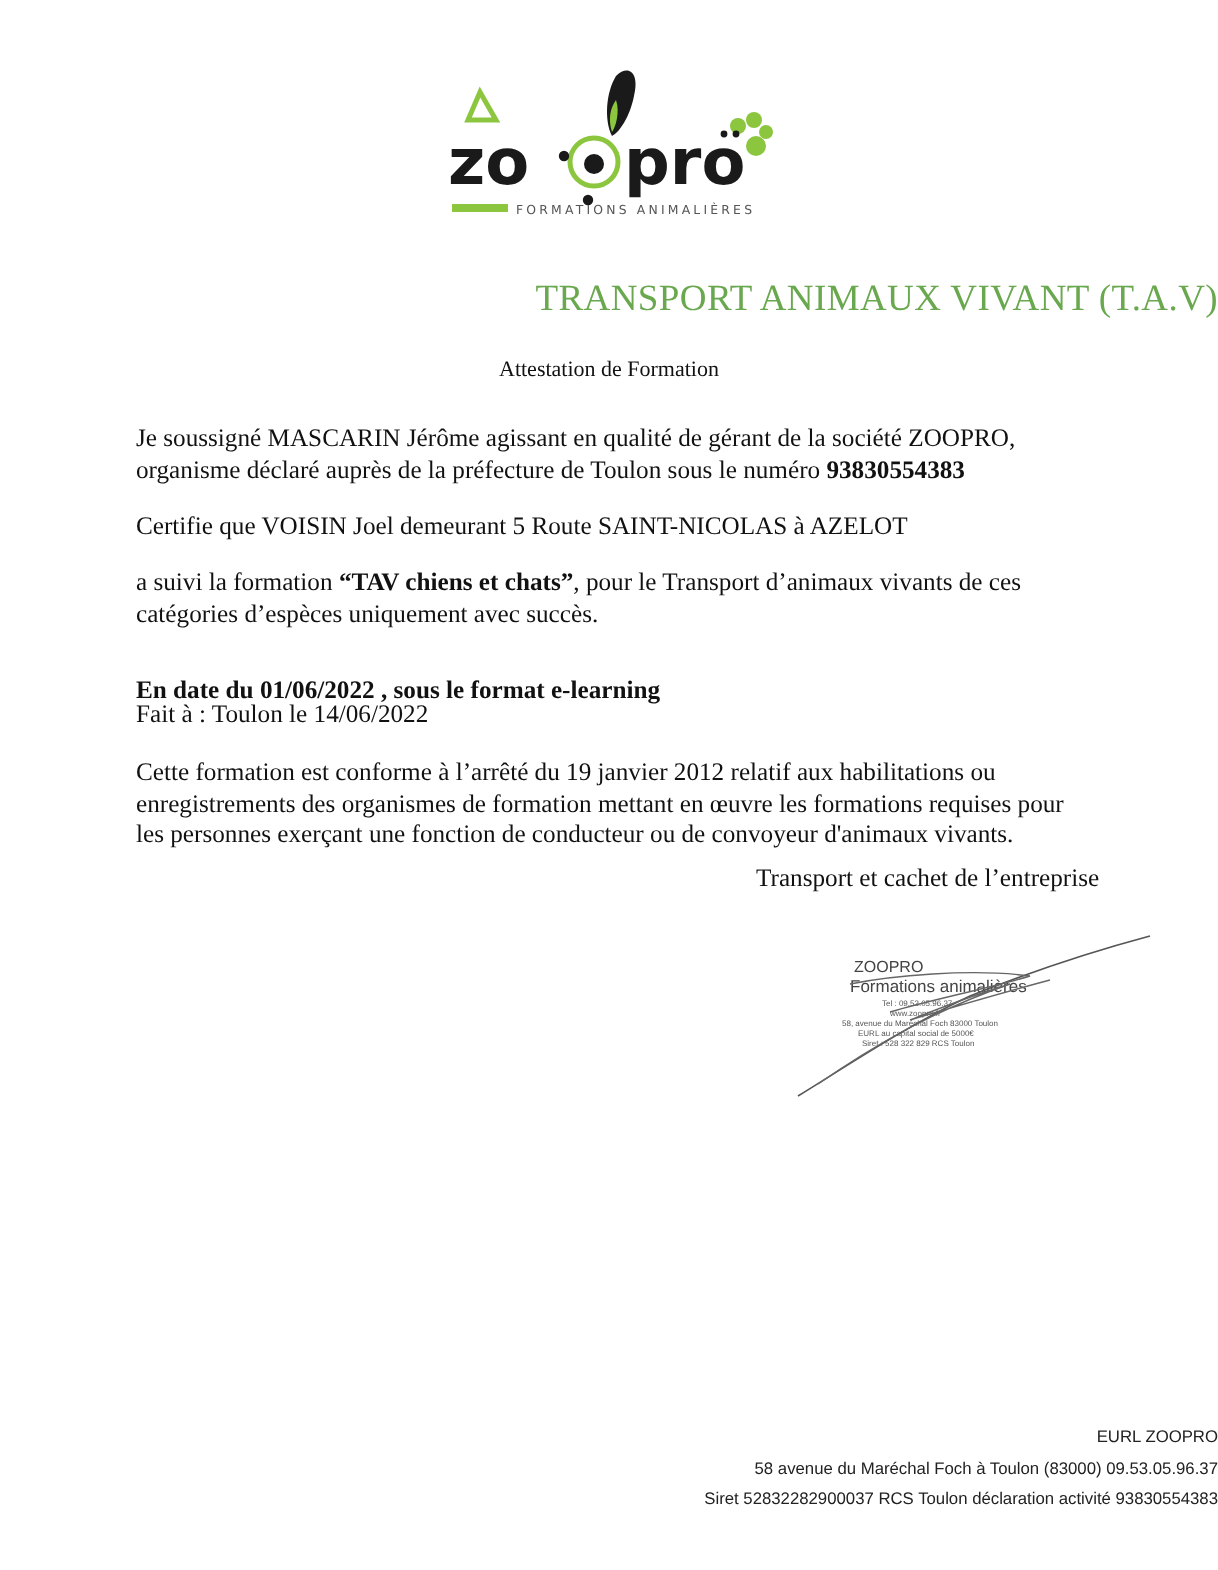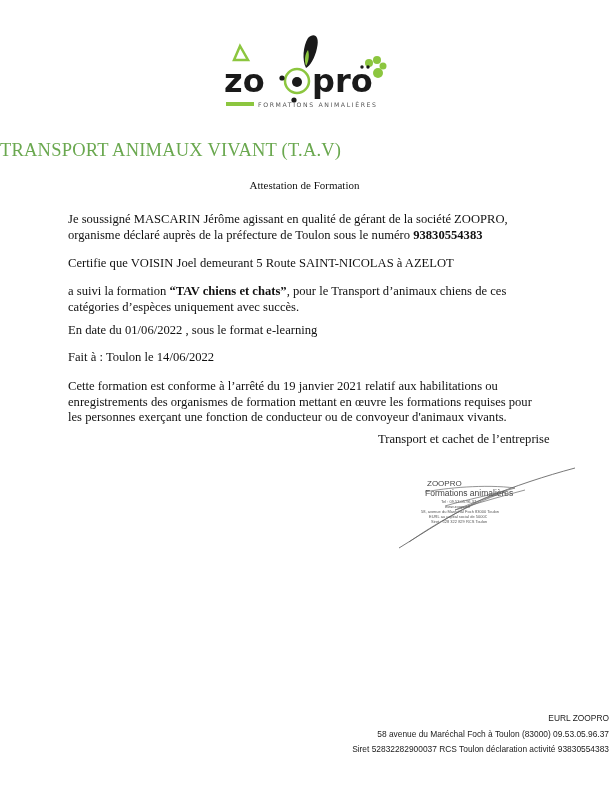--- a/index.html
+++ b/index.html
@@ -1,18 +1,18 @@
 <!DOCTYPE html>
 <html><head>
 <meta charset="utf-8">
 <style>
   html, body { margin:0; padding:0; background:#ffffff; }
   body { width:609px; height:785px; position:relative; overflow:hidden; font-family:"Liberation Serif", serif; color:#111; }
   .logo { position:absolute; left:222px; top:30px; width:166px; height:84px; }
-  .title { position:absolute; left:0; width:609px; top:140px; text-align:left; font-size:18.5px; color:#6aa84f; letter-spacing:0.2px; }
+  .title { position:absolute; left:0; width:609px; top:140px; text-align:right; font-size:18.5px; color:#6aa84f; letter-spacing:0.2px; }
   .subtitle { position:absolute; left:0; width:609px; top:179px; text-align:center; font-size:11px; color:#111; }
   .para { position:absolute; left:68px; width:480px; font-size:12.6px; line-height:15.5px; color:#111; }
   .sigtitle { position:absolute; left:378px; top:432px; font-size:12.6px; }
   .stamp { position:absolute; left:395px; top:462px; width:190px; height:90px; }
   .footer { position:absolute; left:0; width:609px; text-align:right; font-family:"Liberation Sans", sans-serif; font-size:8.4px; color:#222; }
   b { font-weight:bold; }
 </style>
 </head>
 <body>
 
@@ -46,27 +46,27 @@
   </svg>
 </div>
 
 <div class="title">TRANSPORT ANIMAUX VIVANT (T.A.V)</div>
 <div class="subtitle">Attestation de Formation</div>
 
 <div class="para" style="top:212px;"><span>Je soussigné MASCARIN Jérôme agissant en qualité de gérant de la société ZOOPRO, organisme déclaré auprès de la préfecture de Toulon sous le numéro </span><b>93830554383</b></div>
 
 <div class="para" style="top:256px;">Certifie que VOISIN Joel demeurant 5 Route SAINT-NICOLAS à AZELOT</div>
 
-<div class="para" style="top:284px;"><span>a suivi la formation </span><b>“TAV chiens et chats”</b><span>, pour le Transport d’animaux chiens de ces catégories d’espèces uniquement avec succès.</span></div>
+<div class="para" style="top:284px;"><span>a suivi la formation </span><b>“TAV chiens et chats”</b><span>, pour le Transport d’animaux vivants de ces catégories d’espèces uniquement avec succès.</span></div>
 
-<div class="para" style="top:323px;">En date du 01/06/2022 , sous le format e-learning</div>
+<div class="para" style="top:338px;font-weight:bold;">En date du 01/06/2022 , sous le format e-learning</div>
 
 <div class="para" style="top:350px;">Fait à : Toulon le 14/06/2022</div>
 
-<div class="para" style="top:379px;">Cette formation est conforme à l’arrêté du 19 janvier 2021 relatif aux habilitations ou enregistrements des organismes de formation mettant en œuvre les formations requises pour les personnes exerçant une fonction de conducteur ou de convoyeur d'animaux vivants.</div>
+<div class="para" style="top:379px;">Cette formation est conforme à l’arrêté du 19 janvier 2012 relatif aux habilitations ou enregistrements des organismes de formation mettant en œuvre les formations requises pour les personnes exerçant une fonction de conducteur ou de convoyeur d'animaux vivants.</div>
 
 <div class="sigtitle">Transport et cachet de l’entreprise</div>
 
 <div class="stamp">
   <svg width="190" height="90" viewBox="0 0 190 90">
     <text x="32" y="24" font-family="Liberation Sans, sans-serif" font-size="8" fill="#444">ZOOPRO</text>
     <text x="30" y="34" font-family="Liberation Sans, sans-serif" font-size="8.5" fill="#444">Formations animalières</text>
     <text x="46" y="41" font-family="Liberation Sans, sans-serif" font-size="4" fill="#555">Tel : 09.53.05.96.37</text>
     <text x="50" y="46" font-family="Liberation Sans, sans-serif" font-size="4" fill="#555">www.zoopro.fr</text>
     <text x="26" y="51" font-family="Liberation Sans, sans-serif" font-size="4" fill="#555">58, avenue du Maréchal Foch 83000 Toulon</text>

